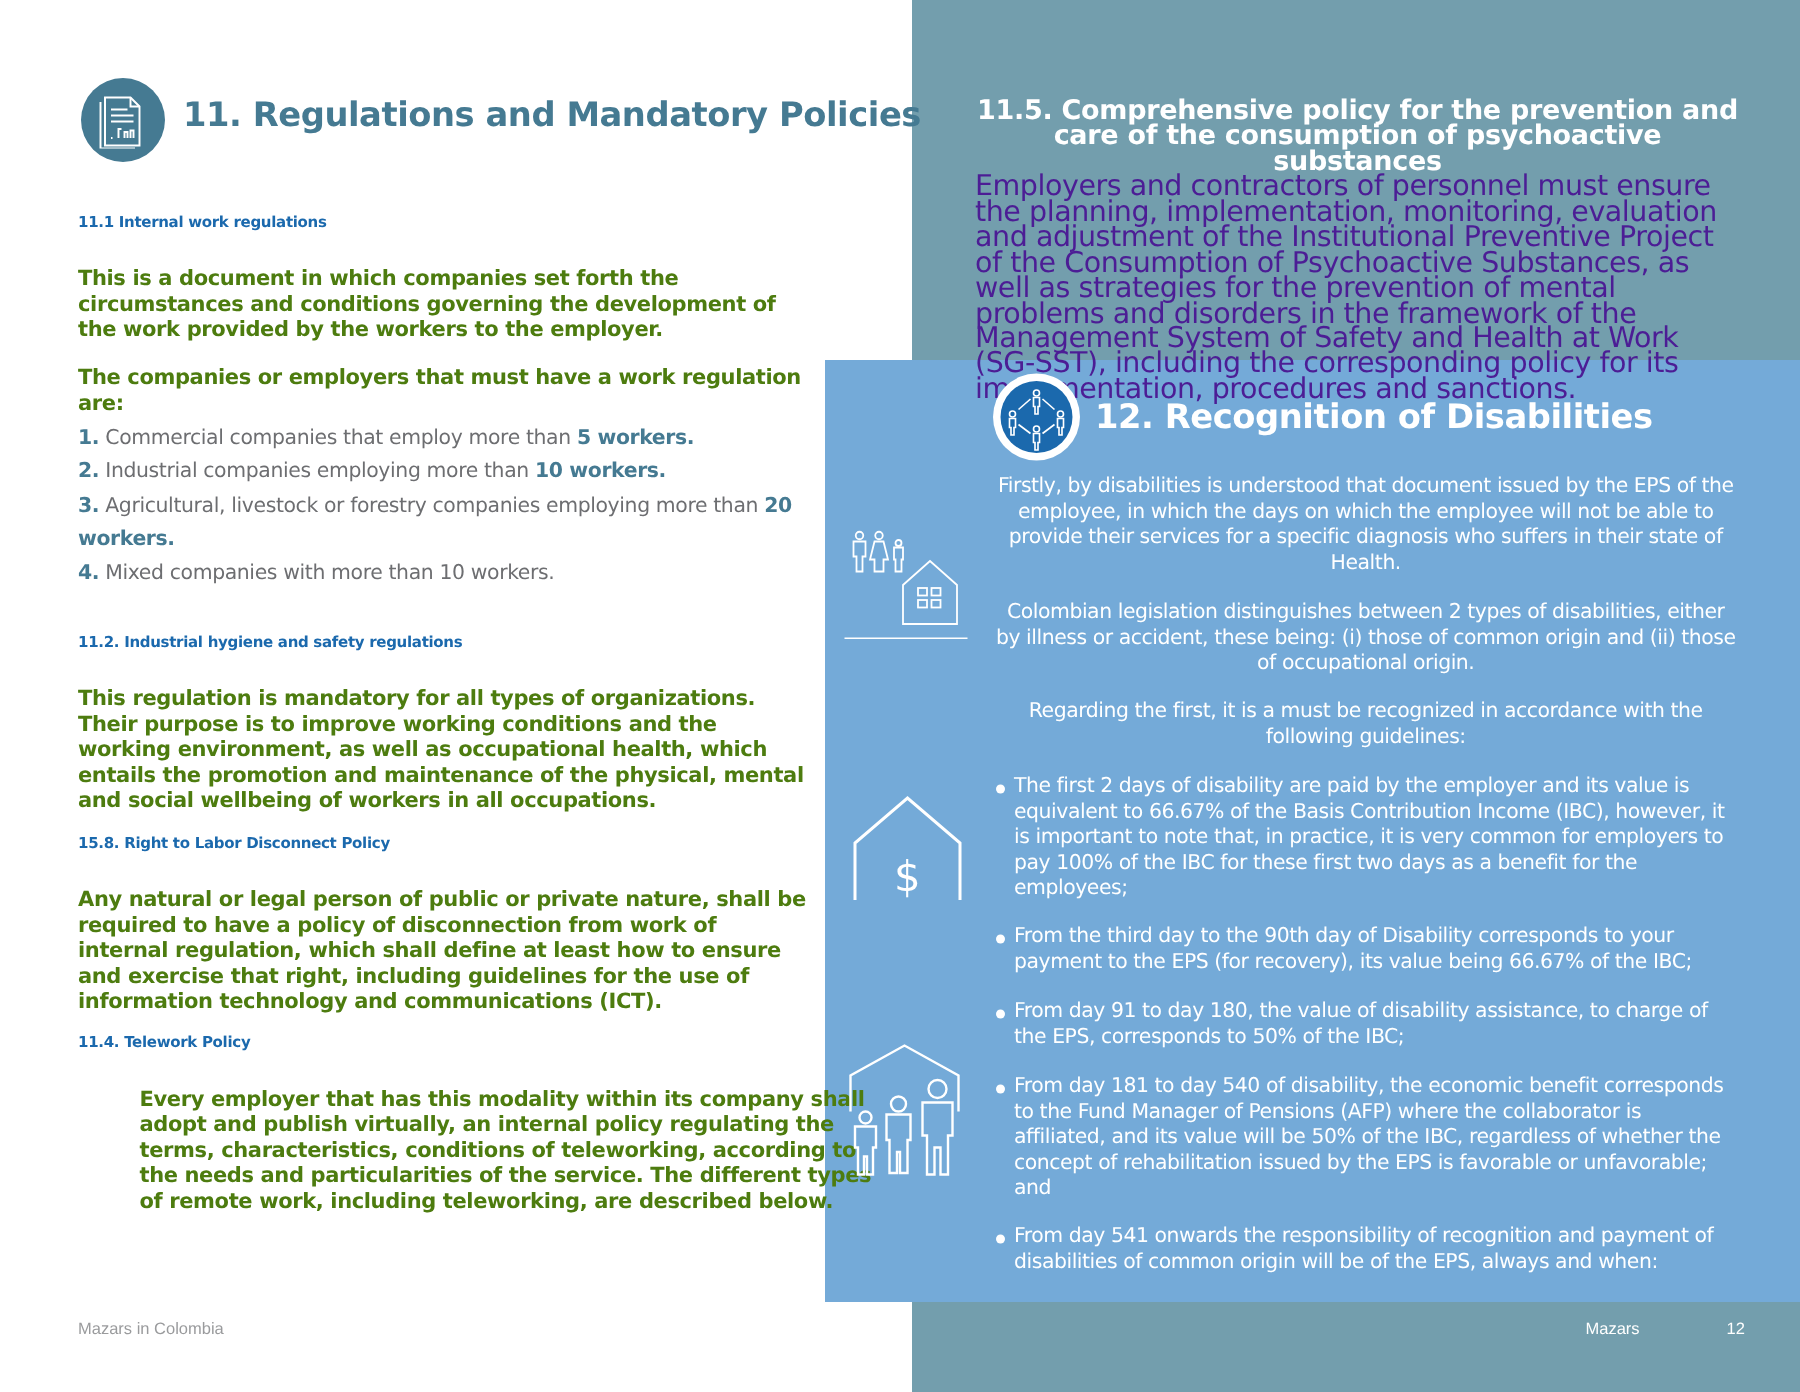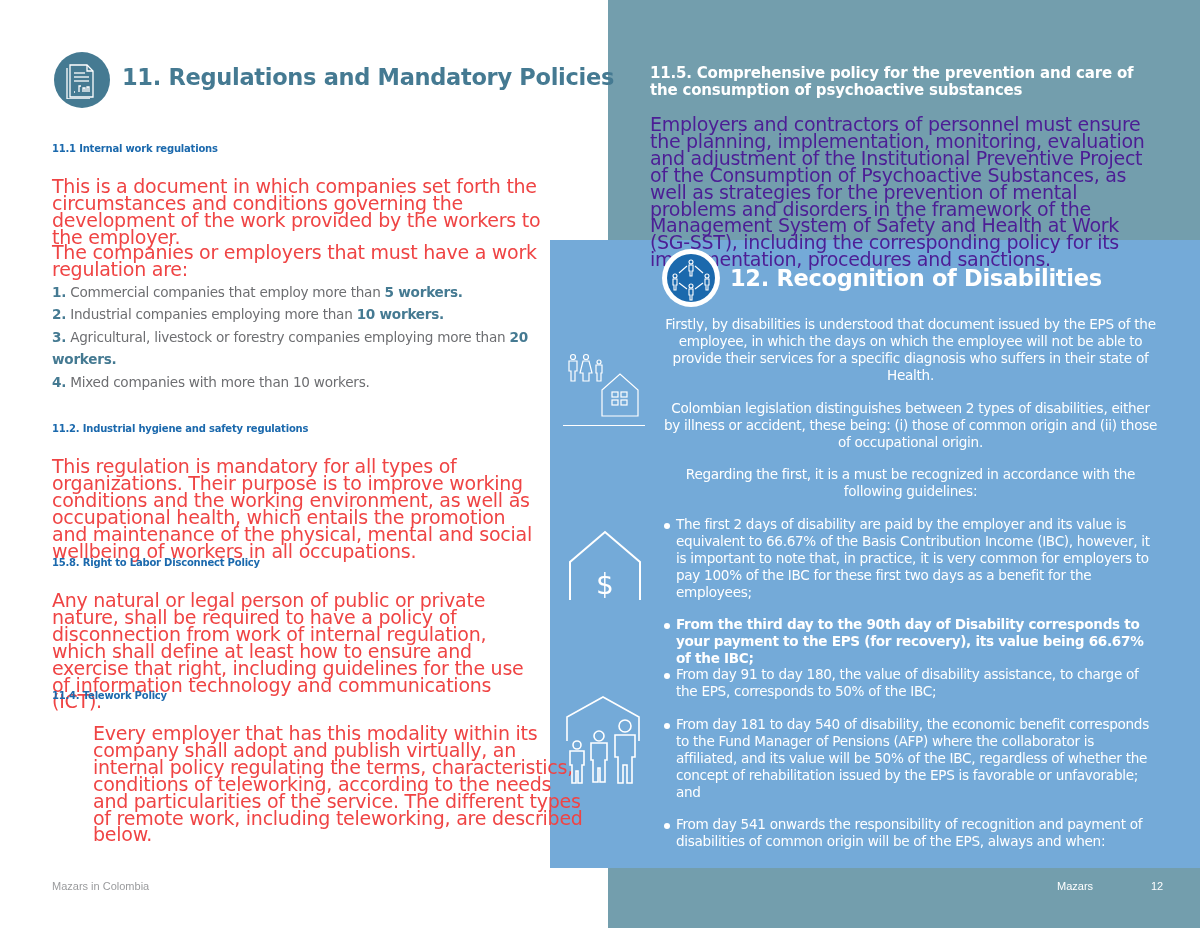--- a/index.html
+++ b/index.html
@@ -2,27 +2,27 @@
 <html><head>
 <meta charset="utf-8">
 <style>
   html, body { margin:0; padding:0; }
   body { width:1200px; height:928px; position:relative; overflow:hidden; background:#ffffff; font-family:"DejaVu Sans", sans-serif; }
   .teal-panel { position:absolute; left:608px; top:0; width:592px; height:928px; background:#739ead; }
   .blue-box { position:absolute; left:550px; top:240px; width:650px; height:628px; background:#74aad8; }
   .main-icon { position:absolute; left:54px; top:52px; width:56px; height:56px; border-radius:50%; background:#457a92; display:flex; align-items:center; justify-content:center; }
   .main-title { position:absolute; left:122px; top:64px; font-size:22.5px; font-weight:bold; color:#457a92; letter-spacing:-0.3px; white-space:nowrap;text-align:center; }
   .h2 { position:absolute; left:52px; font-size:10px; font-weight:bold; color:#1b69ad; letter-spacing:-0.2px; white-space:nowrap; }
-  .p { position:absolute; left:52px; width:490px; font-size:19px; line-height:16.9px; color:#ef4444; letter-spacing:-0.25px; }
+  .p { position:absolute; left:52px; width:490px; font-size:14px; line-height:16.9px; color:#4d7c0f; letter-spacing:-0.25px;font-weight:bold; }
   .list-item { position:absolute; left:52px; width:490px; font-size:13.6px; line-height:22px; color:#6d6e71; letter-spacing:-0.25px; }
   .list-item b { color:#457a92; }
   .footer-left { position:absolute; left:52px; top:880px; font-size:11px; color:#9a9b9d; font-family:"Liberation Sans", sans-serif; }
 
   
-  .t-h { position:absolute; left:650px; top:65px; width:510px; font-size:15px; line-height:17px; font-weight:bold; color:#ffffff; letter-spacing:-0.2px; }
+  .t-h { position:absolute; left:650px; top:65px; width:510px; font-size:18px; line-height:17px; font-weight:bold; color:#ffffff; letter-spacing:-0.2px;text-align:center; }
   .t-p { position:absolute; left:650px; top:116px; width:510px; font-size:19px; line-height:16.9px; color:#4c1d95; letter-spacing:-0.3px; }
 
   
   .sec12-icon { position:absolute; left:662px; top:249px; width:58px; height:58px; border-radius:50%; background:#ffffff; display:flex; align-items:center; justify-content:center; }
   .sec12-title { position:absolute; left:730px; top:265px; font-size:22.5px; font-weight:bold; color:#ffffff; letter-spacing:-0.3px; white-space:nowrap; }
   .b-p { position:absolute; left:663px; width:495px; font-size:13.6px; line-height:16.9px; color:#ffffff; letter-spacing:-0.3px;text-align:center; }
   .bullet { position:absolute; left:663px; width:495px; font-size:13.6px; line-height:16.9px; color:#ffffff; letter-spacing:-0.3px; padding-left:13px; box-sizing:border-box; }
   .bullet::before { content:""; position:absolute; left:1px; top:7px; width:6px; height:6px; border-radius:50%; background:#ffffff; }
   .side-icon { position:absolute; }
   .divider { position:absolute; left:563px; top:425px; width:82px; height:1px; background:#ffffff; }
@@ -93,21 +93,21 @@
     </g>
   </svg>
 </div>
 <div class="sec12-title">12. Recognition of Disabilities</div>
 
 <div class="b-p" style="top:316px;">Firstly, by disabilities is understood that document issued by the EPS of the employee, in which the days on which the employee will not be able to provide their services for a specific diagnosis who suffers in their state of Health.</div>
 <div class="b-p" style="top:400px;">Colombian legislation distinguishes between 2 types of disabilities, either by illness or accident, these being: (i) those of common origin and (ii) those of occupational origin.</div>
 <div class="b-p" style="top:466px;">Regarding the first, it is a must be recognized in accordance with the following guidelines:</div>
 
 <div class="bullet" style="top:516px;">The first 2 days of disability are paid by the employer and its value is equivalent to 66.67% of the Basis Contribution Income (IBC), however, it is important to note that, in practice, it is very common for employers to pay 100% of the IBC for these first two days as a benefit for the employees;</div>
-<div class="bullet" style="top:616px;font-weight:bold;">From the third day to the 90th day of Disability corresponds to your payment to the EPS (for recovery), its value being 66.67% of the IBC;</div>
+<div class="bullet" style="top:616px;">From the third day to the 90th day of Disability corresponds to your payment to the EPS (for recovery), its value being 66.67% of the IBC;</div>
 <div class="bullet" style="top:666px;">From day 91 to day 180, the value of disability assistance, to charge of the EPS, corresponds to 50% of the IBC;</div>
 <div class="bullet" style="top:716px;">From day 181 to day 540 of disability, the economic benefit corresponds to the Fund Manager of Pensions (AFP) where the collaborator is affiliated, and its value will be 50% of the IBC, regardless of whether the concept of rehabilitation issued by the EPS is favorable or unfavorable; and</div>
 <div class="bullet" style="top:816px;">From day 541 onwards the responsibility of recognition and payment of disabilities of common origin will be of the EPS, always and when:</div>
 
 <div class="side-icon" style="left:566px;top:352px;">
   <svg width="76" height="68" viewBox="0 0 76 68" fill="none" stroke="#ffffff" stroke-width="1.2">
     <circle cx="7" cy="5" r="2.5"></circle>
       <path d="M3 9 h8 v10 h-2 v10 h-4 v-10 h-2 z"></path>
     <circle cx="20" cy="5" r="2.5"></circle>
       <path d="M17 9 h6 l3 12 h-3 v8 h-6 v-8 h-3 z"></path>

